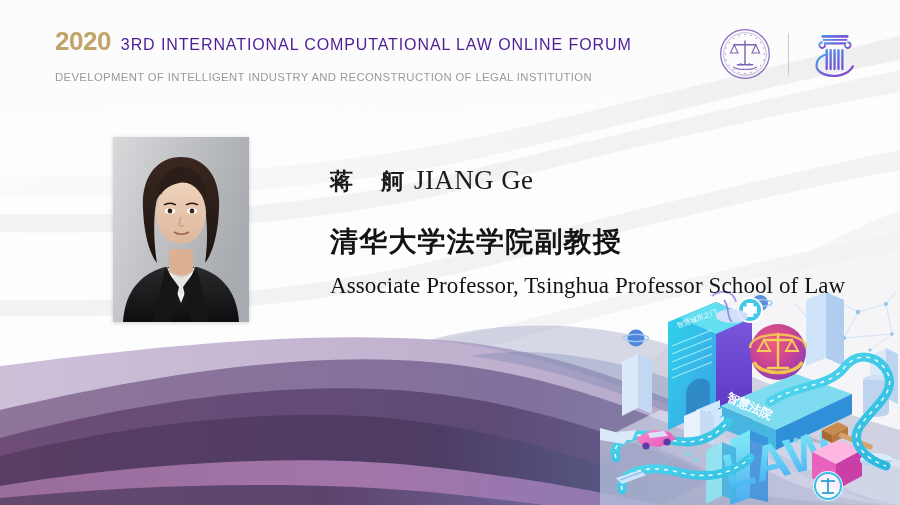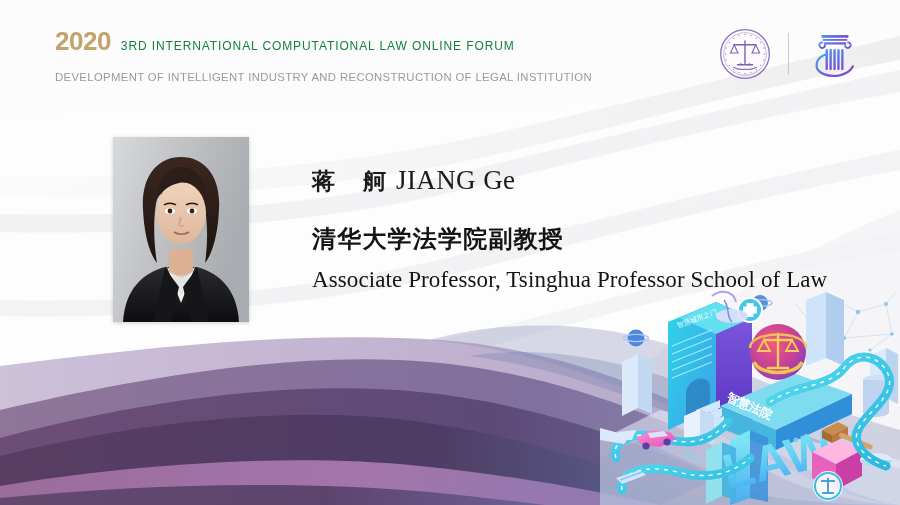--- a/index.html
+++ b/index.html
@@ -16,21 +16,21 @@
 
   
   .header{position:absolute;left:9px;top:0;width:900px;height:108px;z-index:20;}
   .header-text{position:absolute;left:46px;top:28px;}
   .line-en1{display:flex;align-items:baseline;gap:10px;white-space:nowrap;}
   .year{
     font-size:26px;font-weight:bold;color:#c1a46a;letter-spacing:-0.5px;
     font-family:"Liberation Sans",sans-serif;line-height:1;
   }
   .en-main{
-    font-size:12px;color:#15803d;letter-spacing:0.9px;font-weight:400;
+    font-size:16px;color:#4c1d95;letter-spacing:0.9px;font-weight:400;
     font-family:"Liberation Sans",sans-serif;
   }
   .en-sub{
     font-size:11.3px;color:#9a9a9a;letter-spacing:0.38px;margin-top:17px;
     white-space:nowrap;font-family:"Liberation Sans",sans-serif;
   }
   .cn-title{
     margin-top:11px;font-size:19.5px;font-weight:bold;color:#2e2724;
     letter-spacing:0.6px;white-space:nowrap;
     font-family:"DejaVu Sans","Liberation Sans",sans-serif;
@@ -44,32 +44,32 @@
 
   
   .portrait{
     position:absolute;left:113px;top:137px;width:136px;height:185px;
     z-index:18;background:#b9bcc0;overflow:hidden;
     box-shadow:0 1px 4px rgba(0,0,0,0.18);
   }
   .portrait svg{display:block;width:136px;height:185px;}
 
   
-  .speaker{position:absolute;left:312px;top:165px;z-index:19;}
+  .speaker{position:absolute;left:330px;top:165px;z-index:19;}
   .name-row{display:flex;align-items:baseline;white-space:nowrap;}
   .name-cn{
     font-size:23px;font-weight:bold;color:#1b1b1b;letter-spacing:10px;
     font-family:"DejaVu Sans","Liberation Sans",sans-serif;
   }
   .name-en{
     font-size:27px;color:#1b1b1b;margin-left:0;letter-spacing:0.4px;
     font-family:"Liberation Serif","DejaVu Serif",serif;
   }
   .role-cn{
-    margin-top:26px;font-size:24px;font-weight:bold;color:#141414;letter-spacing:1.2px;
+    margin-top:26px;font-size:28px;font-weight:bold;color:#141414;letter-spacing:1.2px;
     white-space:nowrap;font-family:"DejaVu Sans","Liberation Sans",sans-serif;
   }
   .role-en{
     margin-top:12px;font-size:23px;color:#141414;letter-spacing:0.1px;white-space:nowrap;
     font-family:"Liberation Serif","DejaVu Serif",serif;
   }
 
   
   .illus{position:absolute;right:0;bottom:0;width:300px;height:215px;z-index:17;}
   .illus svg{display:block;}

